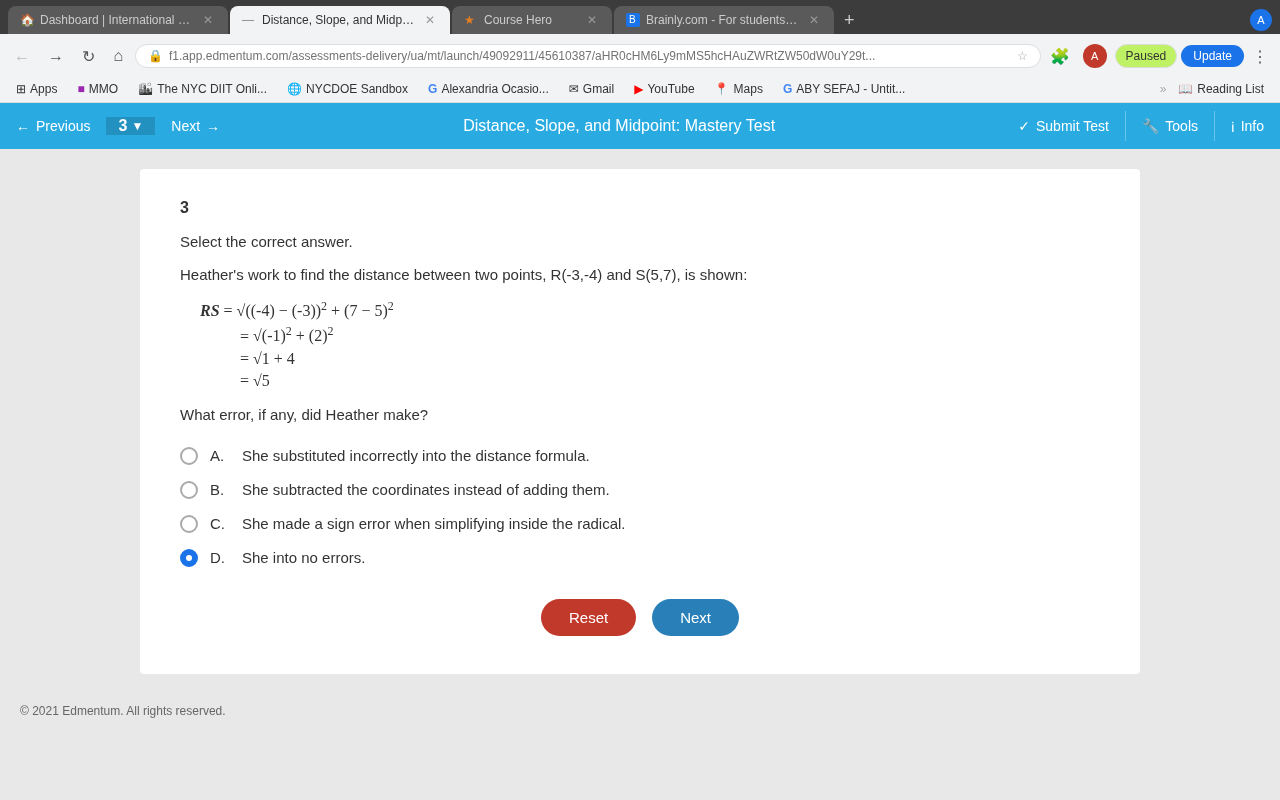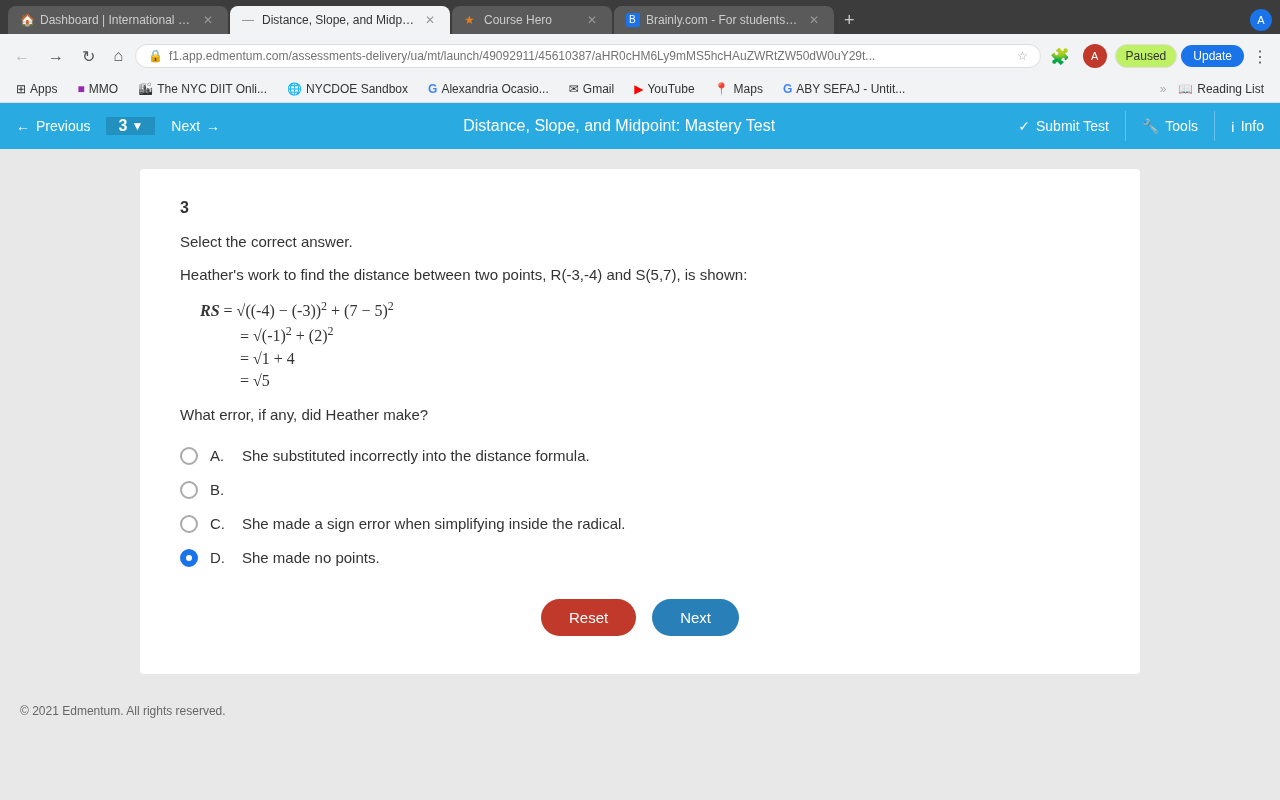--- a/index.html
+++ b/index.html
@@ -235,30 +235,31 @@
 
     <ul class="options-list">
       <li class="option-item">
         <div class="radio-circle"></div>
         <span class="option-letter">A.</span>
         <span>She substituted incorrectly into the distance formula.</span>
       </li>
       <li class="option-item">
         <div class="radio-circle"></div>
         <span class="option-letter">B.</span>
+        <span>She subtracted the coordinates instead of adding them.</span>
       </li>
       <li class="option-item">
         <div class="radio-circle"></div>
         <span class="option-letter">C.</span>
         <span>She made a sign error when simplifying inside the radical.</span>
       </li>
       <li class="option-item">
         <div class="radio-circle selected"></div>
         <span class="option-letter">D.</span>
-        <span>She made no points.</span>
+        <span>She into no errors.</span>
       </li>
     </ul>
 
     <div class="bottom-actions">
       <button class="reset-btn">Reset</button>
       <button class="next-btn-main">Next</button>
     </div>
   </div>
 </div>
 

